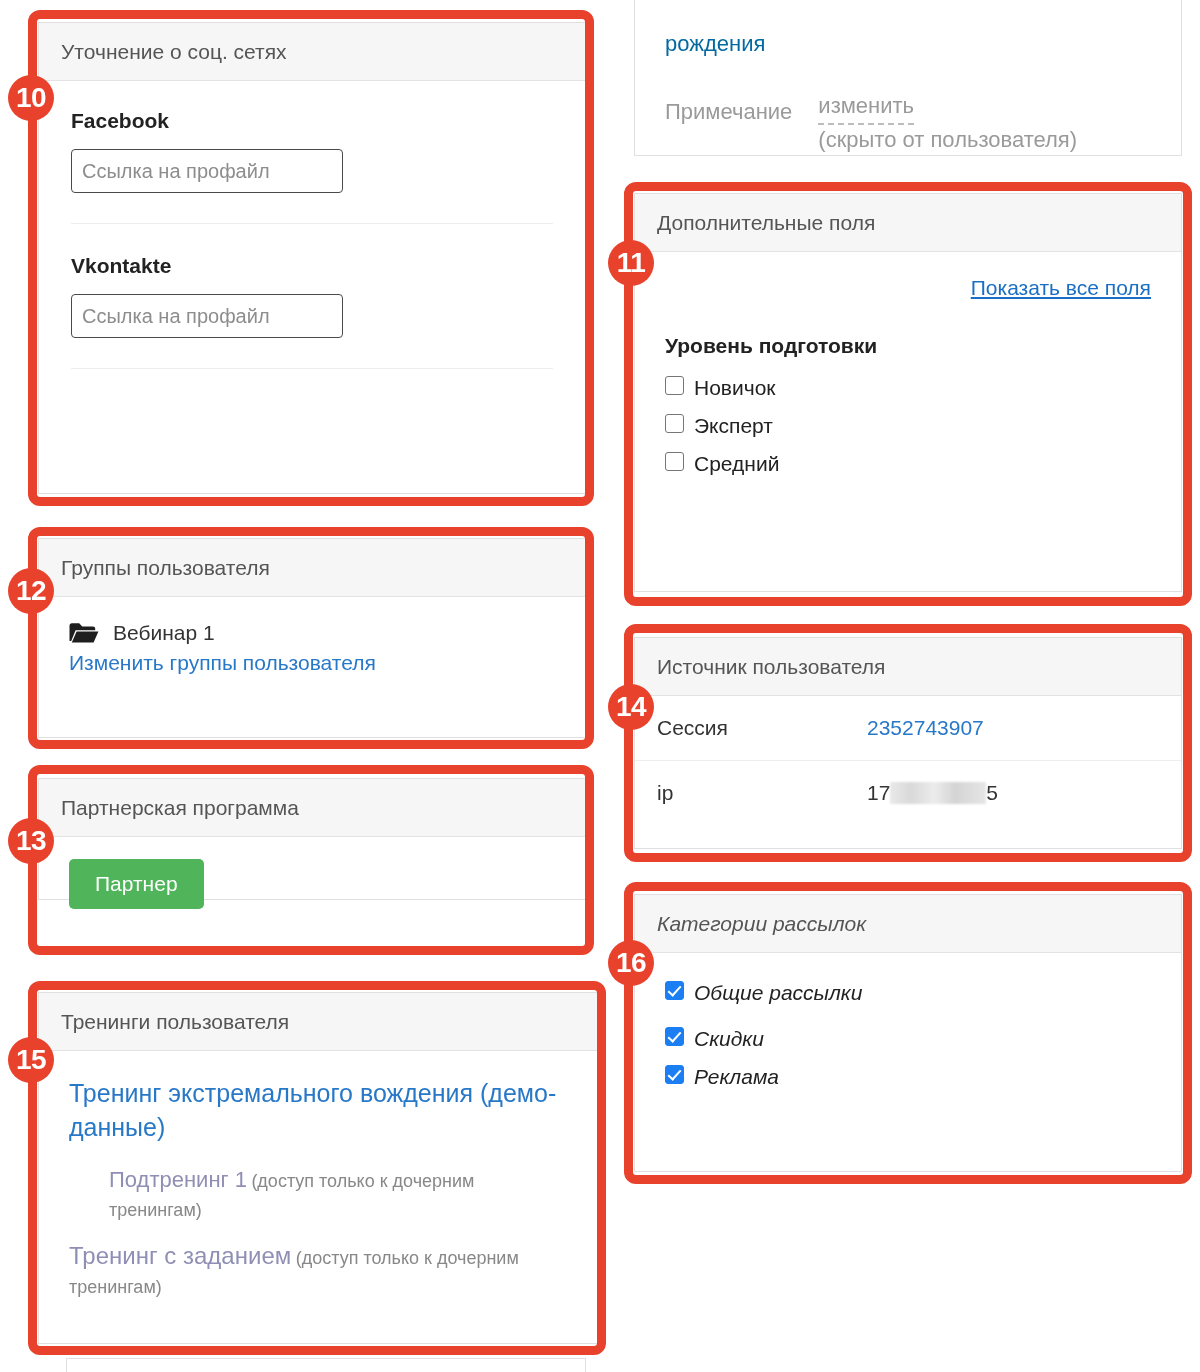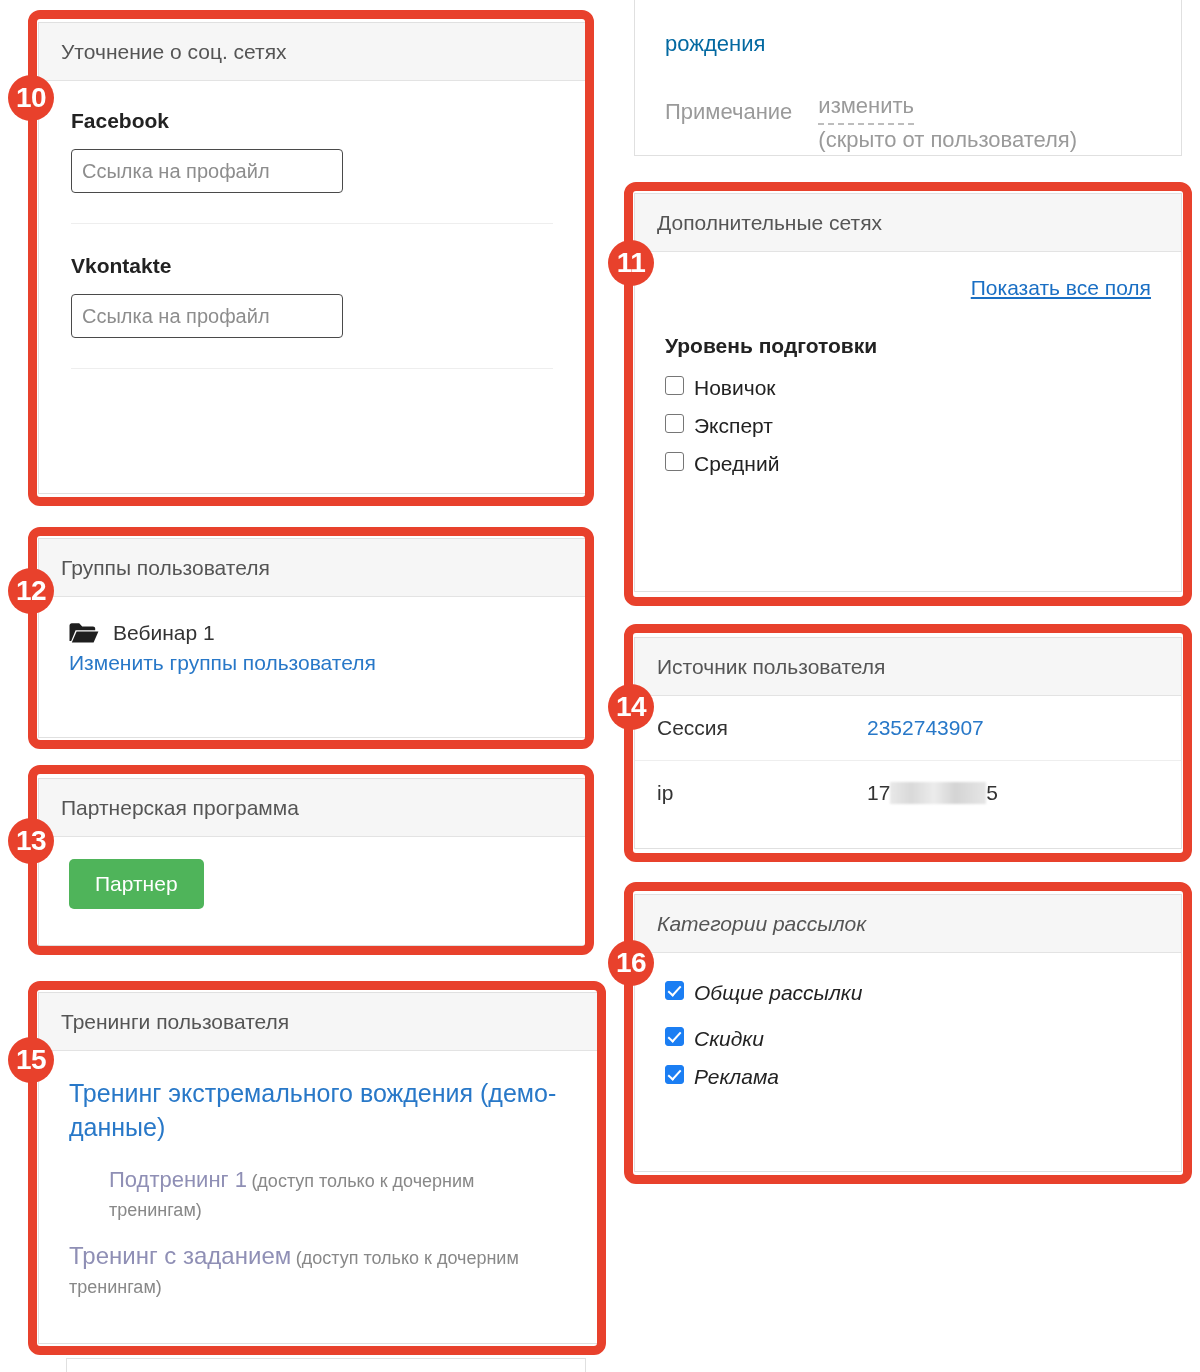--- a/index.html
+++ b/index.html
@@ -255,21 +255,21 @@
         </svg>
       </span>
       <span>Вебинар 1</span>
     </div>
     <a class="link" href="#">Изменить группы пользователя</a>
   </div>
 </div>
 <div class="hl" style="left:28px; top:527px; width:566px; height:222px;"></div>
 <div class="badge" style="left:8px; top:568px;">12</div>
 
-<div class="card" style="left:38px; top:778px; width:548px; height:168px;">
+<div class="card" style="left:38px; top:778px; width:548px; height:122px;">
   <div class="card-header">Партнерская программа</div>
   <div class="card-body" style="padding:22px 30px;">
     <button class="btn-green">Партнер</button>
   </div>
 </div>
 <div class="hl" style="left:28px; top:765px; width:566px; height:190px;"></div>
 <div class="badge" style="left:8px; top:818px;">13</div>
 
 <div class="card" style="left:38px; top:992px; width:560px; height:352px;">
   <div class="card-header">Тренинги пользователя</div>
@@ -298,21 +298,21 @@
       <div class="tr-note-key">Примечание</div>
       <div class="tr-note-val">
         <span class="dashed-link">изменить</span><br>
         <span>(скрыто от пользователя)</span>
       </div>
     </div>
   </div>
 </div>
 
 <div class="card" style="left:634px; top:193px; width:548px; height:399px;">
-  <div class="card-header">Дополнительные сетях</div>
+  <div class="card-header">Дополнительные поля</div>
   <div class="card-body" style="padding:24px 30px;">
     <div style="text-align:right; margin-bottom:34px;">
       <a class="link-underline" href="#">Показать все поля</a>
     </div>
     <div class="sub-title">Уровень подготовки</div>
     <div class="cb-row">
       <span class="cb"></span>
       <span>Новичок</span>
     </div>
     <div class="cb-row">

